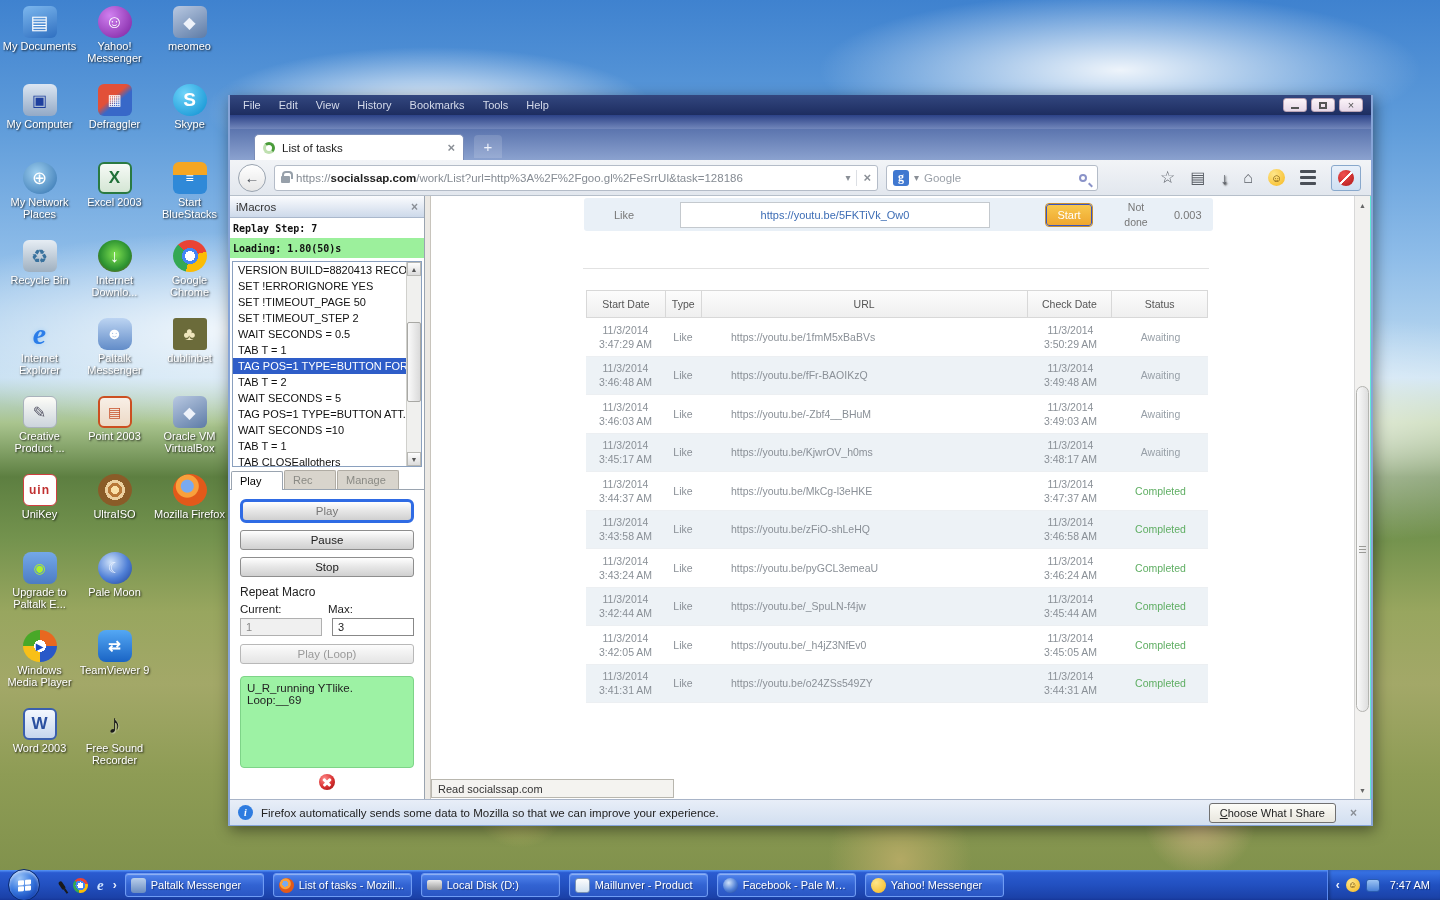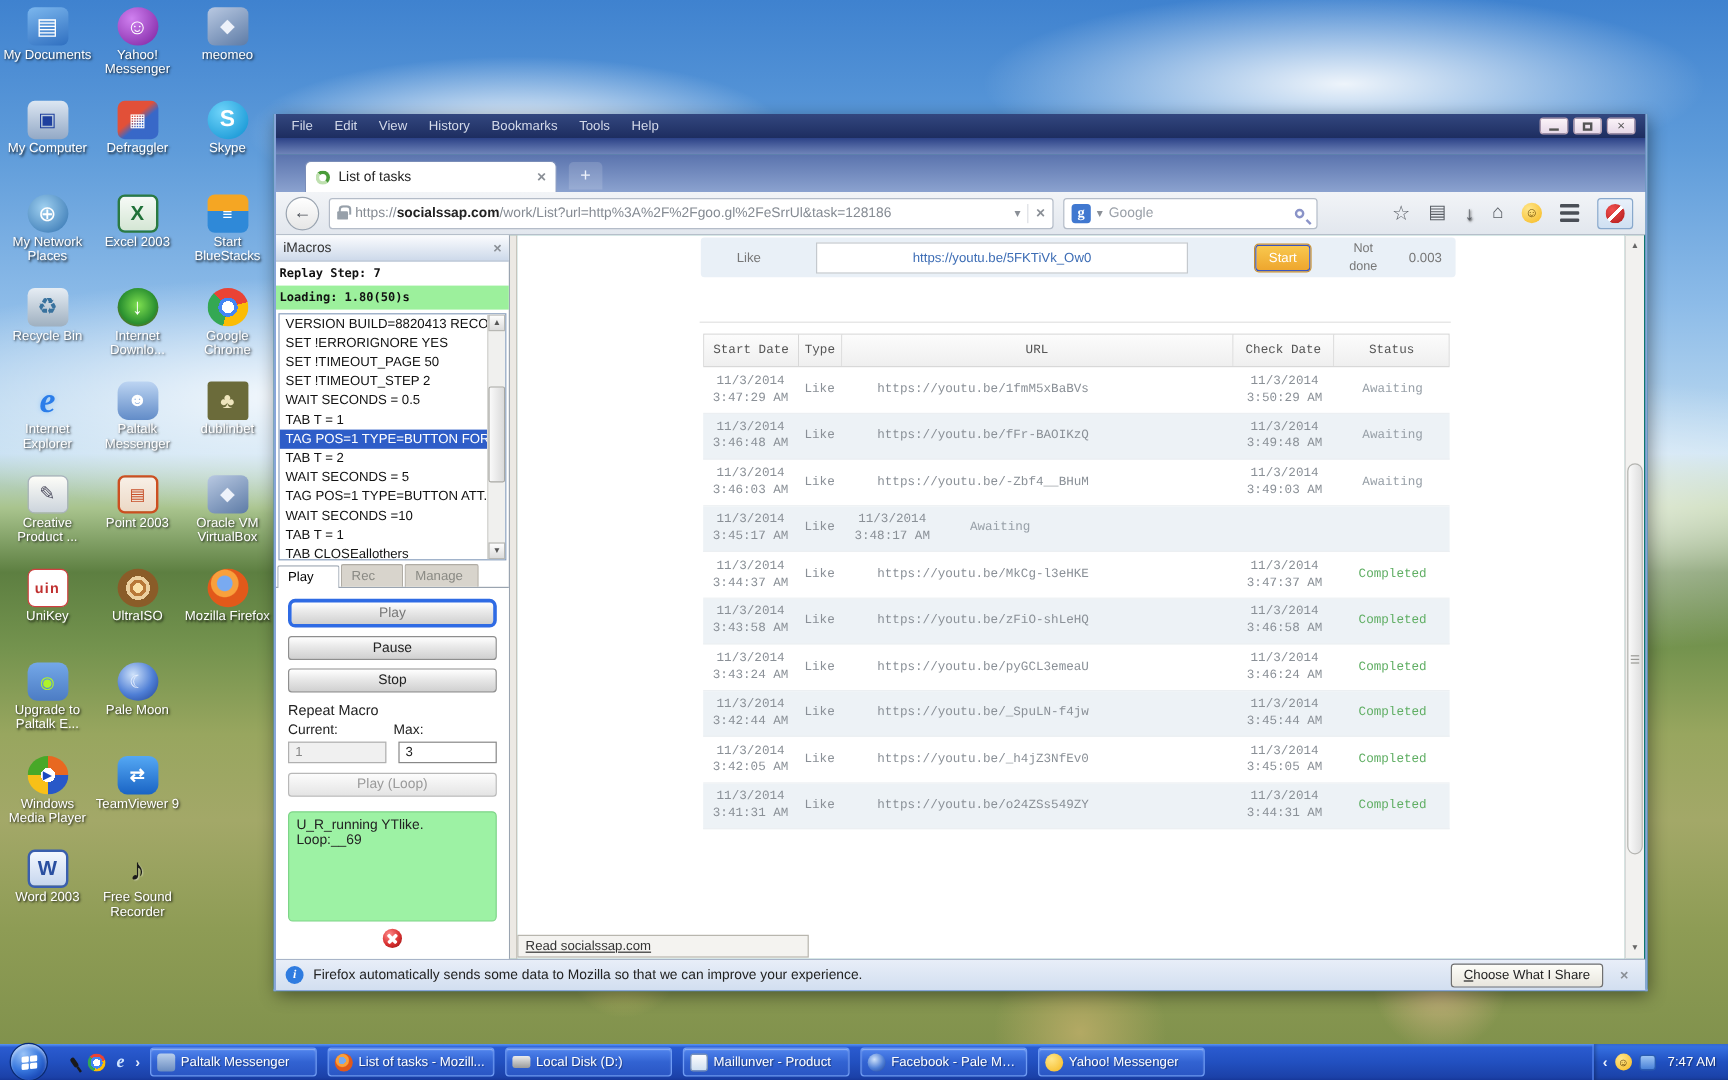--- a/index.html
+++ b/index.html
@@ -43,21 +43,21 @@
   .dg[data-ic="unikey-icon"]{background:#fff;border:1px solid #cf4040;color:#c03030;font-weight:bold;font-size:12px;letter-spacing:1px;}
   .dg[data-ic="ultraiso-icon"]{background:radial-gradient(circle,#fae0a8 0 4px,#b87838 4px 7px,#ecd0a0 7px 10px,#8a5c28 10px 16px);border-radius:50%;}
   .dg[data-ic="mozilla-firefox-icon"]{background:radial-gradient(circle at 42% 38%,#79aaf0 0 6px,#f9a03c 7px 11px,#e2591a 12px 17px);border-radius:50%;}
   .dg[data-ic="upgrade-paltalk-icon"]{background:linear-gradient(#74a8e8,#4c7cc4);border-radius:8px;color:#aef32a;font-size:14px;}
   .dg[data-ic="pale-moon-icon"]{background:radial-gradient(circle at 38% 32%,#cfe2fa,#4f7fd6 55%,#1e3f90);border-radius:50%;color:#e8f0ff;font-size:15px;}
   .dg[data-ic="windows-media-player-icon"]{background:radial-gradient(circle at 50% 50%,#ffffff 0 6px,rgba(0,0,0,0) 6px),conic-gradient(#e86820 0 25%,#2858c8 25% 50%,#f8c018 50% 75%,#48a828 75%);border-radius:50%;color:#1a4ac0;font-size:10px;}
   .dg[data-ic="teamviewer-icon"]{background:linear-gradient(#54a8f4,#1a64c4);border-radius:8px;font-weight:bold;font-size:15px;}
   .dg[data-ic="word-2003-icon"]{background:linear-gradient(#f4f8ff,#c6d6ee);border:2px solid #3a5fae;color:#2a4fa0;font-weight:bold;font-size:17px;}
   .dg[data-ic="free-sound-recorder-icon"]{background:none;color:#1a1a1a;font-size:26px;text-shadow:1px 1px 1px rgba(255,255,255,.4);}
   
-  #win{position:absolute;left:228px;top:95px;width:1145px;height:731px;border:2px solid #87a5d8;border-top:none;box-shadow:2px 4px 14px rgba(0,0,0,.45);background:#0f766e;}
+  #win{position:absolute;left:228px;top:95px;width:1145px;height:731px;border:2px solid #87a5d8;border-top:none;box-shadow:2px 4px 14px rgba(0,0,0,.45);background:#5eead4;}
   #titlebar{height:20px;background:linear-gradient(180deg,#33477f,#1d2d60);display:flex;align-items:center;}
   .menus{display:flex;gap:4px;padding-left:6px;}
   .mi{color:#d4daea;font-size:11px;padding:2px 7px;}
   .winbtns{margin-left:auto;display:flex;gap:4px;padding-right:8px;}
   .wb{width:24px;height:14px;border:1px solid #b9a3b5;border-radius:3px;background:linear-gradient(#fbf3f8,#e6d8e8);display:flex;align-items:center;justify-content:center;color:#555;font-size:11px;line-height:1;}
   .wb .minbar{width:8px;height:2px;background:#555;margin-top:5px;}
   .wb .maxbox{width:8px;height:7px;border:2px solid #555;}
   #titlestrip{height:14px;background:linear-gradient(180deg,#2c4287,#7287bb);}
   #tabbar{height:31px;background:linear-gradient(180deg,#5b74ae,#8ba2cf);position:relative;}
   .tab{position:absolute;left:24px;bottom:0;width:210px;height:26px;background:#fff;border-radius:5px 5px 0 0;border:1px solid #7a8db8;border-bottom:none;display:flex;align-items:center;padding:0 8px;gap:7px;}
@@ -127,32 +127,32 @@
   
   .toprow{position:absolute;left:153px;top:2px;width:629px;height:33px;background:#e9f0f7;border-radius:3px;display:flex;align-items:center;}
   .toptype{width:60px;text-align:center;font-size:11px;color:#777;margin-left:10px;}
   .topinput{width:310px;height:26px;background:#fff;border:1px solid #c4c9ce;display:flex;align-items:center;justify-content:center;margin-left:26px;}
   .topinput span{font-size:11px;color:#3d6db5;}
   .startbtn{width:46px;height:22px;margin-left:56px;background:linear-gradient(#f8c84e,#eea62e);border:1px solid #3a55c0;outline:1px solid #c89030;border-radius:3px;color:#fff;font-size:11px;display:flex;align-items:center;justify-content:center;}
   .topstatus{width:40px;margin-left:24px;font-size:10.5px;color:#777;text-align:center;line-height:1.4;}
   .topprice{margin-left:18px;font-size:11px;color:#777;}
   .tophr{position:absolute;left:152px;top:72px;width:626px;border-top:1px solid #e2e2e2;}
   
-  .tbl{position:absolute;left:155px;top:82px;width:622px;font-size:10.5px;font-family:Liberation Mono, monospace;}
+  .tbl{position:absolute;left:155px;top:94px;width:622px;font-size:10.5px;}
   .thead{display:flex;height:28px;border:1px solid #d8d8d8;}
   .th{background:linear-gradient(#fcfcfc,#efefef);border-right:1px solid #d8d8d8;color:#555;display:flex;align-items:center;justify-content:center;}
   .th:last-child{border-right:none;}
   .trow{display:flex;height:38.5px;border-bottom:1px solid #eceff2;}
   .trow:nth-child(even){background:#edf2f6;}
   .tc{display:flex;align-items:center;justify-content:center;color:#8a9097;}
   .tc-sd{width:79px;} .tc-type{width:36px;} .tc-url{width:327px;justify-content:flex-start;padding-left:30px;} .tc-cd{width:85px;} .tc-st{width:95px;}
   .dcell{display:flex;flex-direction:column;align-items:center;gap:2px;}
   .stx[data-sk="completed"]{color:#5fae63;}
   .stx[data-sk="awaiting"]{color:#98a0a8;}
-  .statusbar{position:absolute;left:0;bottom:1px;width:243px;height:19px;background:#f4f3f0;border:1px solid #b8b6ae;font-size:11px;color:#333;display:flex;align-items:center;padding-left:6px;text-decoration:underline;}
+  .statusbar{position:absolute;left:0;bottom:1px;width:243px;height:19px;background:#f4f3f0;border:1px solid #b8b6ae;font-size:11px;color:#333;display:flex;align-items:center;padding-left:6px;}
   
   #wsb{width:16px;background:#f2f1ef;border-left:1px solid #d8d8d8;position:relative;}
   #wsb .arr{position:absolute;left:1px;width:13px;height:14px;display:flex;align-items:center;justify-content:center;font-size:7px;color:#666;}
   #wsb .up{top:2px;} #wsb .dn{bottom:2px;}
   #wsb .thumb{position:absolute;left:1px;top:190px;width:13px;height:326px;background:linear-gradient(90deg,#fafafa,#dedede);border:1px solid #b4b4b0;border-radius:7px;display:flex;align-items:center;justify-content:center;}
   #wsb .grip{display:flex;flex-direction:column;gap:2px;}
   #wsb .grip i{display:block;width:7px;height:1px;background:#9a9a96;}
   
   #notif{height:26px;background:linear-gradient(#e8eef8,#d2dff0);border-top:1px solid #a8b4c8;display:flex;align-items:center;padding:0 8px;gap:8px;}
   .info{width:15px;height:15px;border-radius:50%;background:#2f7ce0;color:#fff;font-family:"Liberation Serif",serif;font-style:italic;font-weight:bold;font-size:10px;display:flex;align-items:center;justify-content:center;flex:none;}
@@ -537,20 +537,21 @@
             </div>
 
             <div class="trow">
               <span class="tc tc-sd">
                 <span class="dcell">
                   <span>11/3/2014</span>
                   <span>3:45:17 AM</span>
                 </span>
               </span>
               <span class="tc tc-type">Like</span>
+              <span class="tc tc-url">https://youtu.be/KjwrOV_h0ms</span>
               <span class="tc tc-cd">
                 <span class="dcell">
                   <span>11/3/2014</span>
                   <span>3:48:17 AM</span>
                 </span>
               </span>
               <span class="tc tc-st">
                 <span class="stx" data-sk="awaiting">Awaiting</span>
               </span>
             </div>

